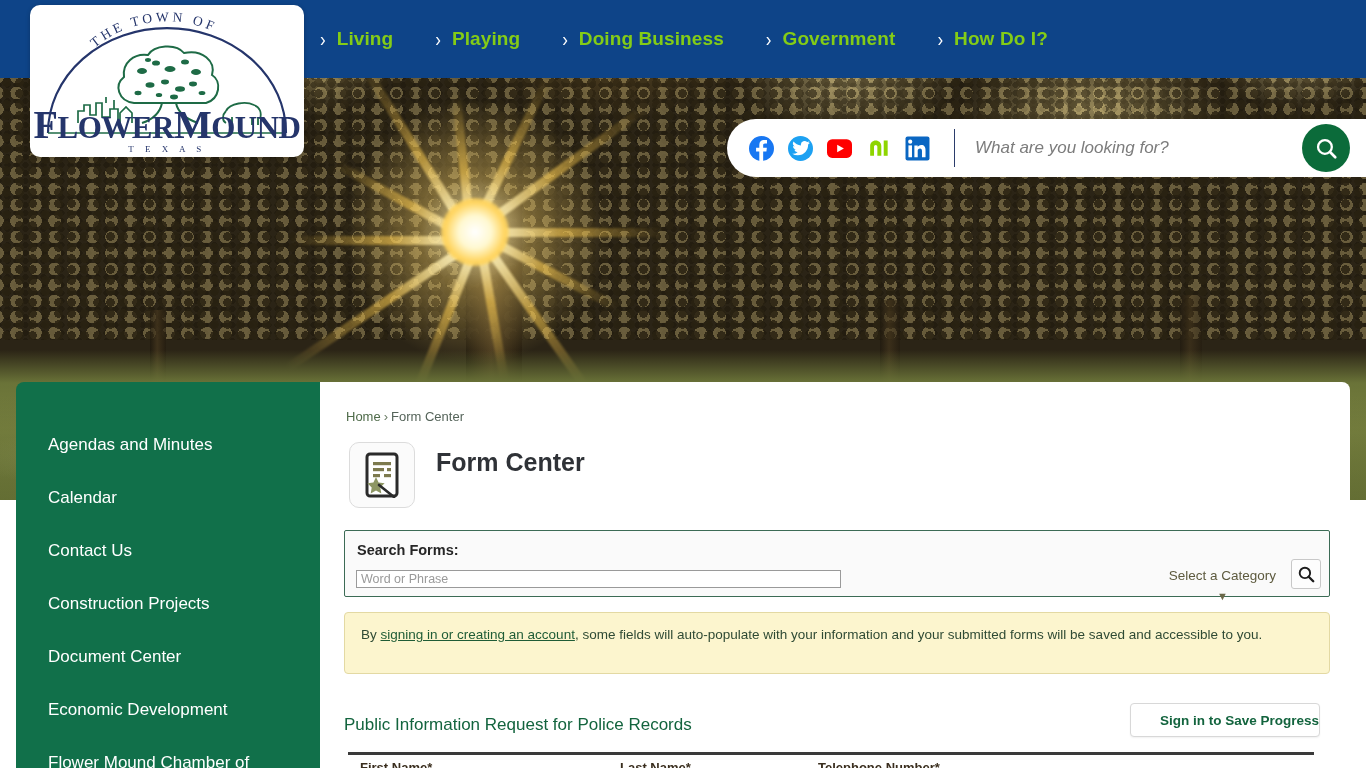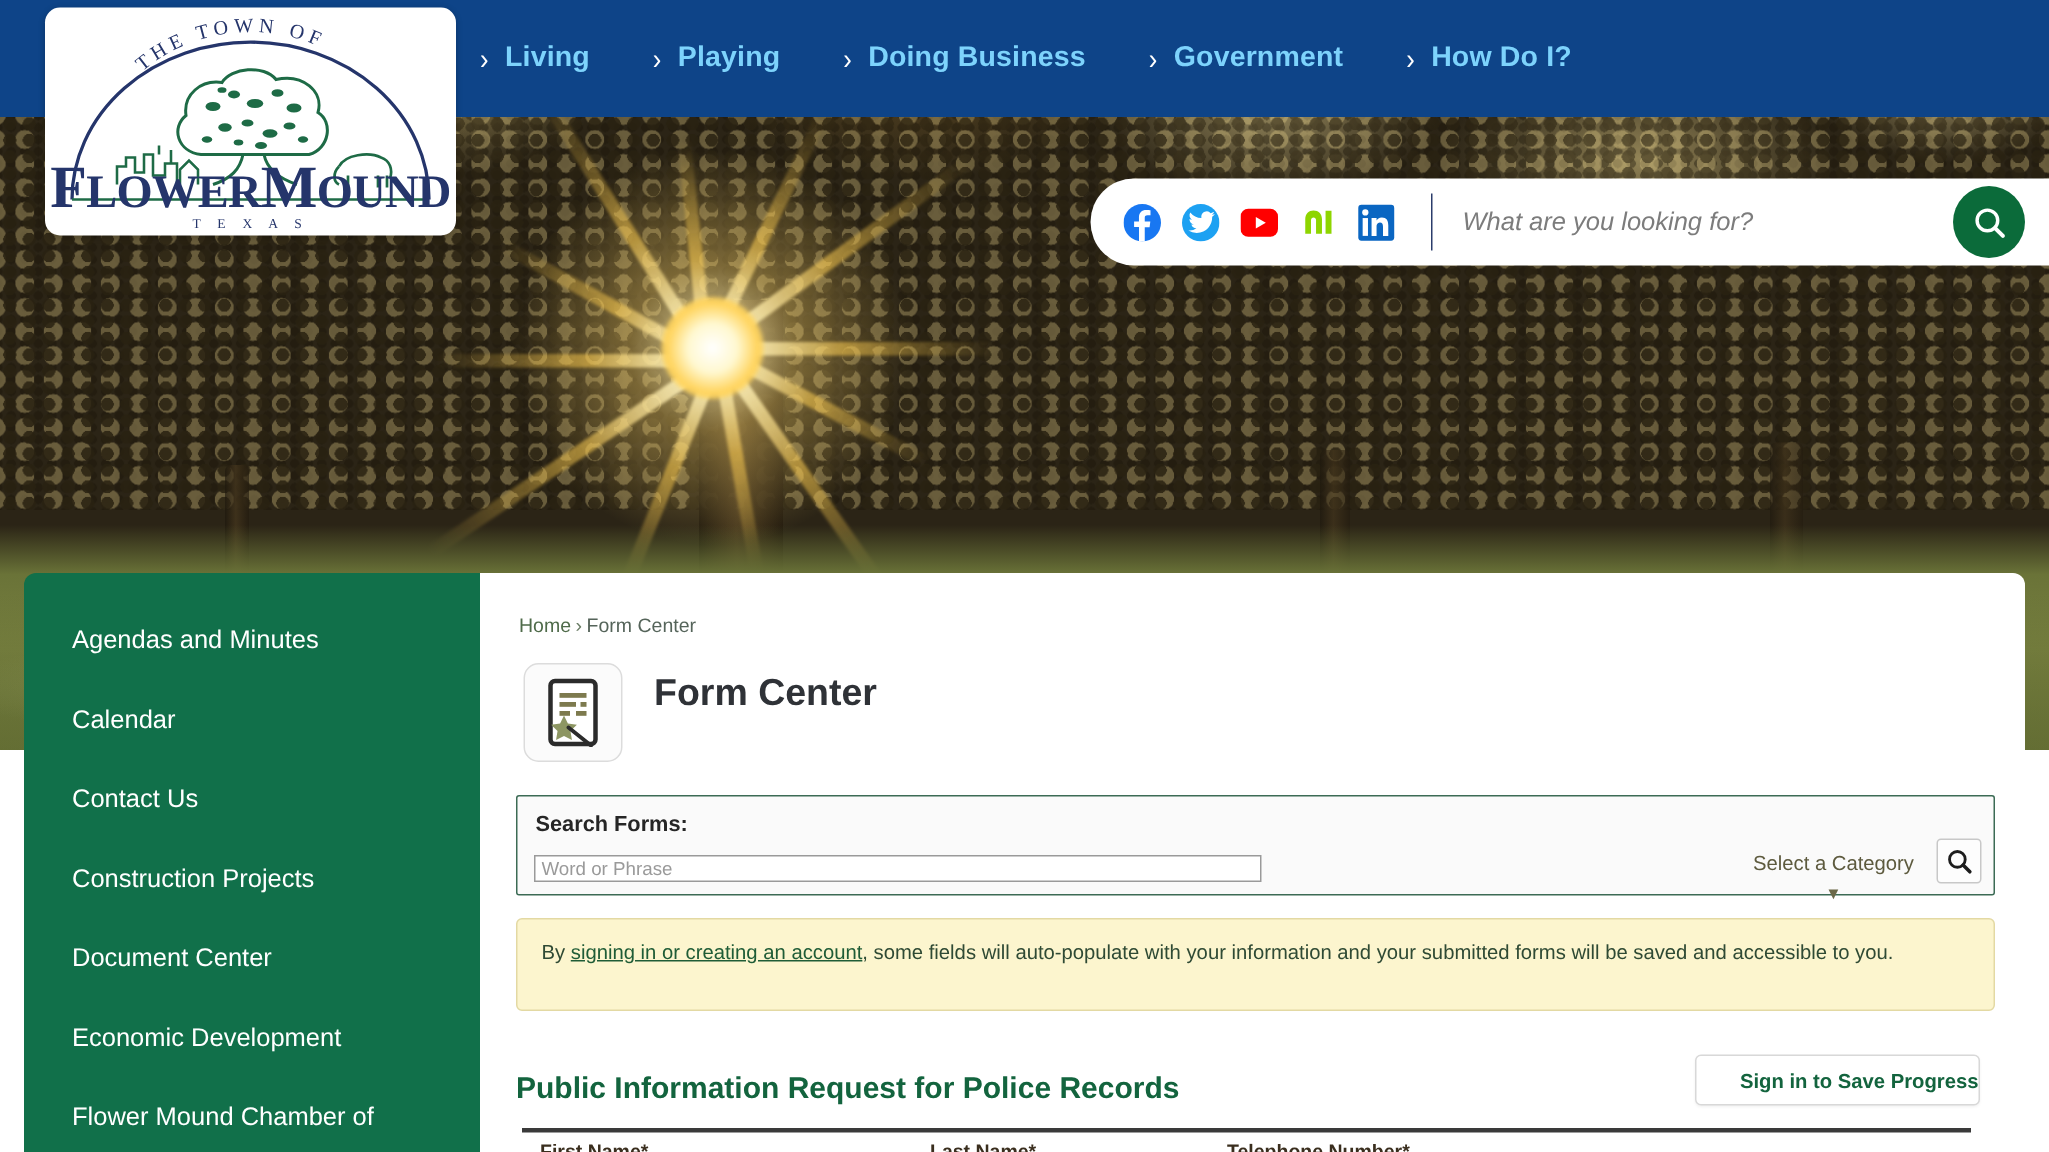--- a/index.html
+++ b/index.html
@@ -118,21 +118,21 @@
   }
   .nav-item .chev {
     color: #ffffff;
     font-size: 17px;
     line-height: 1;
     font-weight: 400;
     display: inline-block;
     transform: scaleY(1.15);
   }
   .nav-item .lbl {
-    color: #7dd3fc;
+    color: #84cc16;
     font-size: 19px;
     font-weight: bold;
     letter-spacing: .1px;
   }
 
   
   #logo-card {
     position: absolute; left: 30px; top: 5px;
     width: 274px; height: 152px;
     background: #ffffff;
@@ -182,21 +182,21 @@
   }
 
   
   #sidebar {
     position: absolute; left: 16px; top: 382px;
     width: 304px; height: 386px;
     background: #11704a;
     border-radius: 8px 0 0 0;
     z-index: 15;
     overflow: hidden;
-    padding-top: 18px;
+    padding-top: 36px;
   }
   .side-item {
     color: #ffffff;
     font-size: 17px;
     padding: 0 0 0 32px;
     height: 53px;
     line-height: 53px;
     cursor: pointer;
     white-space: nowrap;
   }
@@ -282,21 +282,21 @@
     padding: 11px 16px;
     font-size: 13.5px;
     color: #2f4a34;
     line-height: 1.7;
   }
   #notice a { color: #1f5c36; text-decoration: underline; cursor: pointer; }
 
   
   #formtitle {
     position: absolute; left: 24px; top: 333px;
-    font-size: 20px; font-weight: bold; color: #13643e;
+    font-size: 17px; font-weight: normal; color: #13643e;
   }
   #signinbtn {
     position: absolute; left: 810px; top: 321px;
     width: 190px; height: 34px;
     background: #ffffff;
     border: 1px solid #d8d8d8;
     border-radius: 4px;
     color: #13643e;
     font-family: "Liberation Sans", sans-serif;
     font-size: 13.5px; font-weight: bold;

